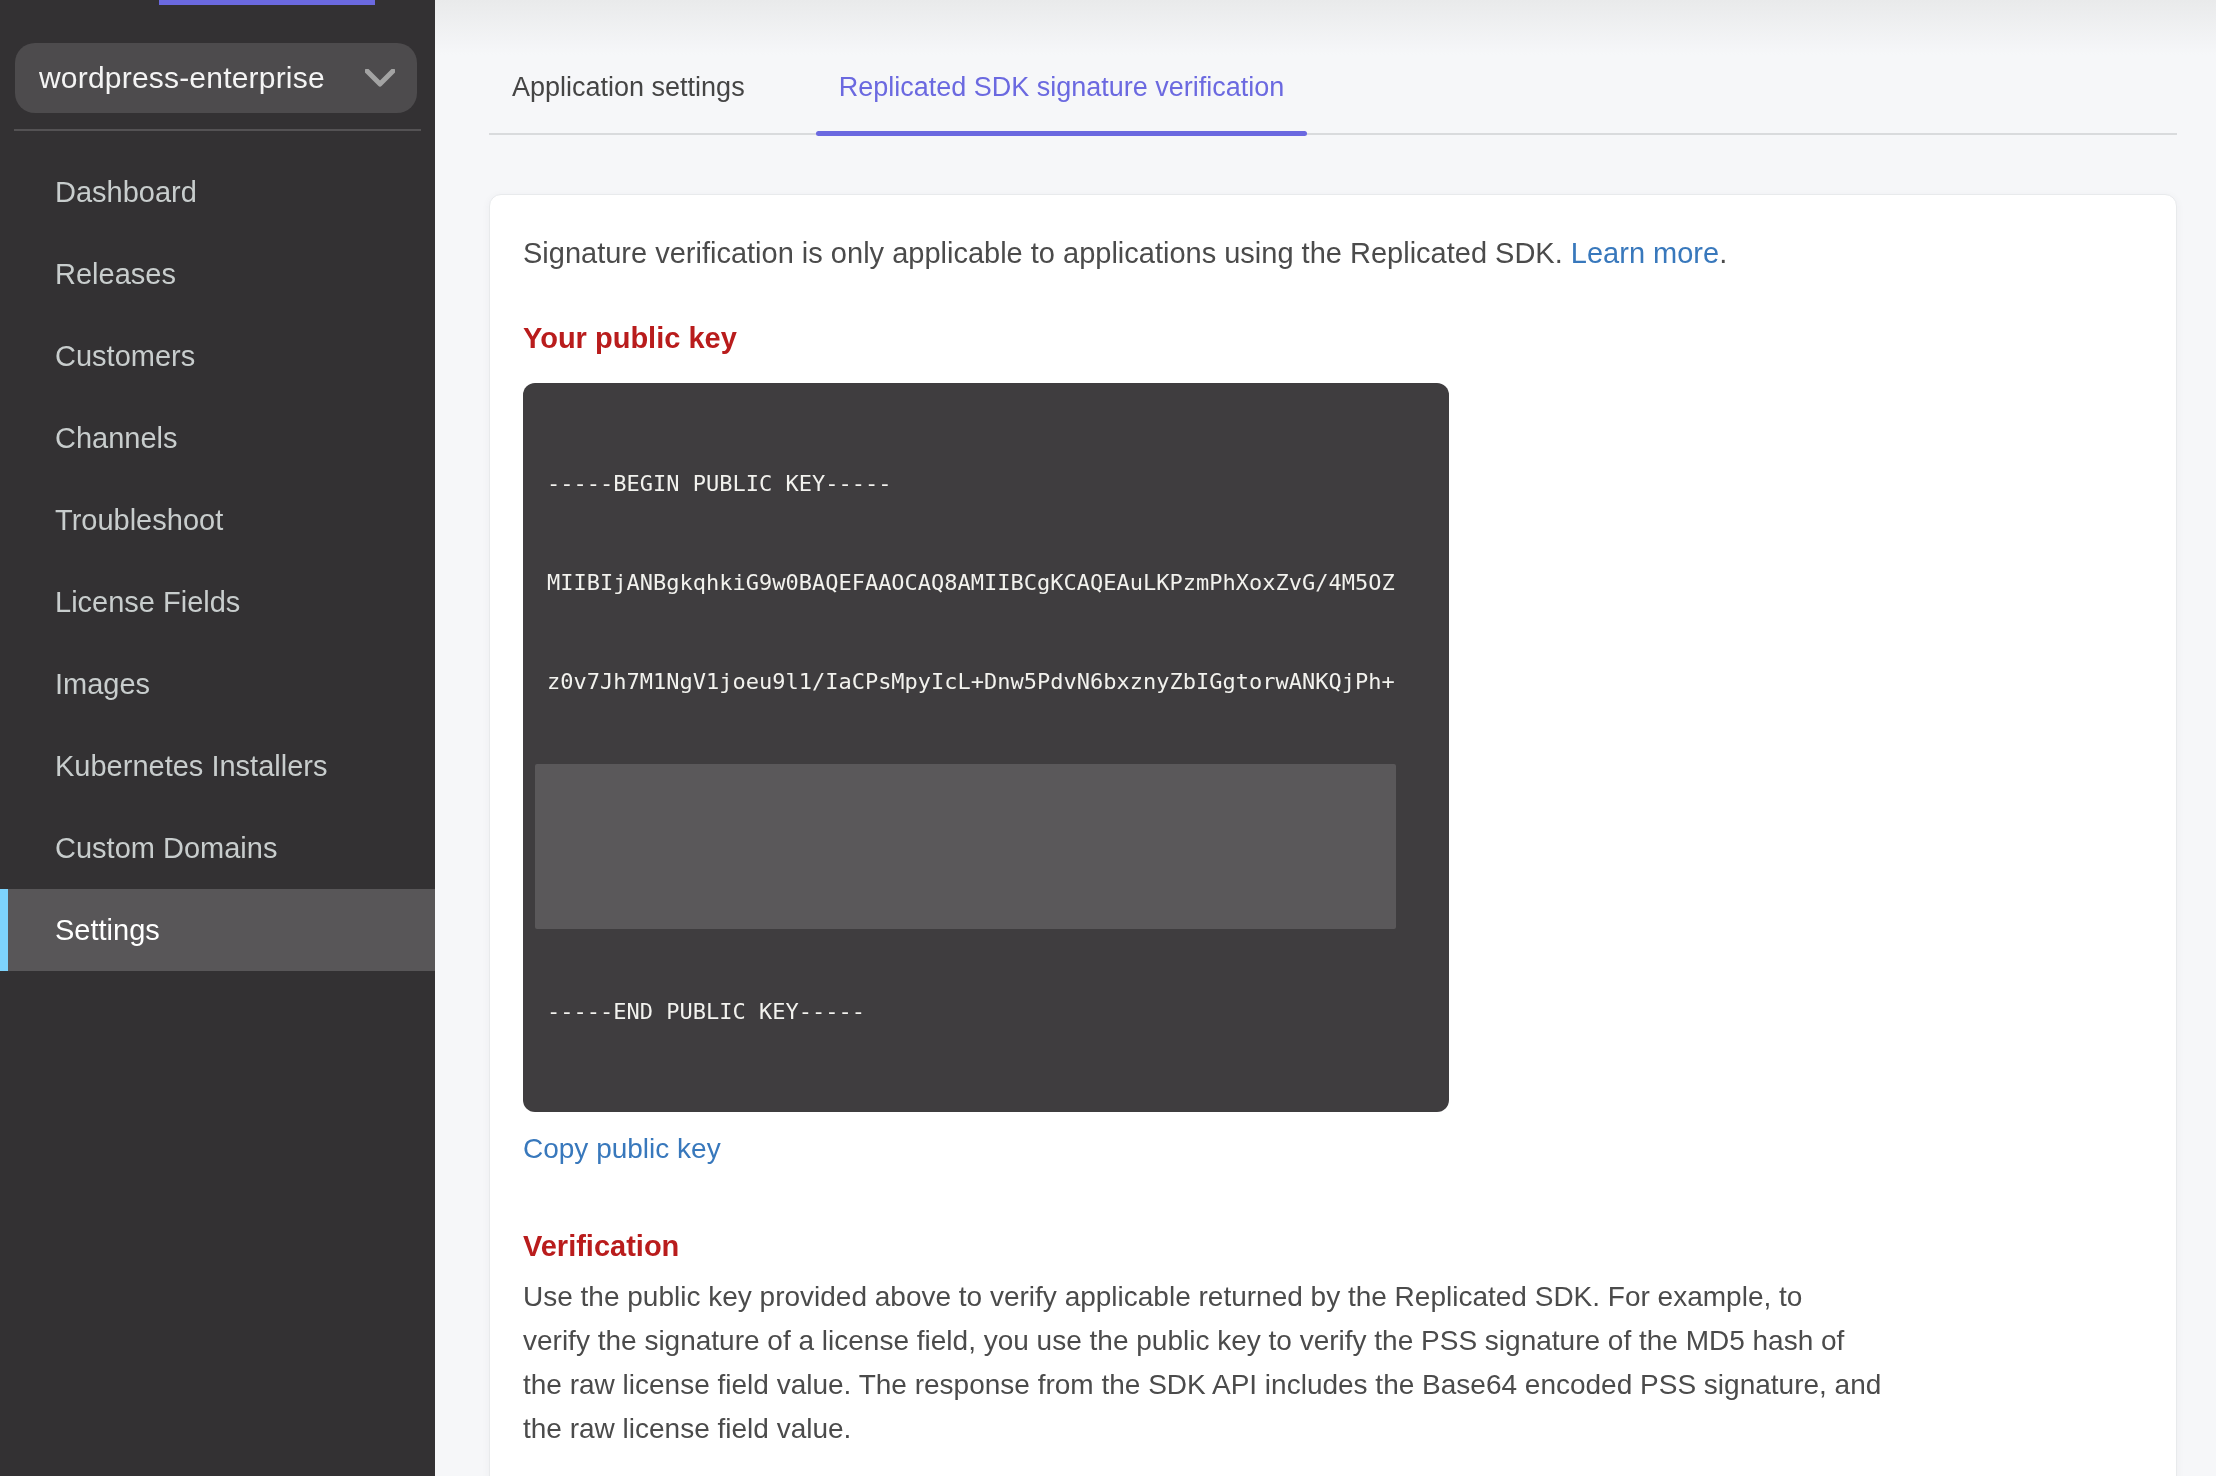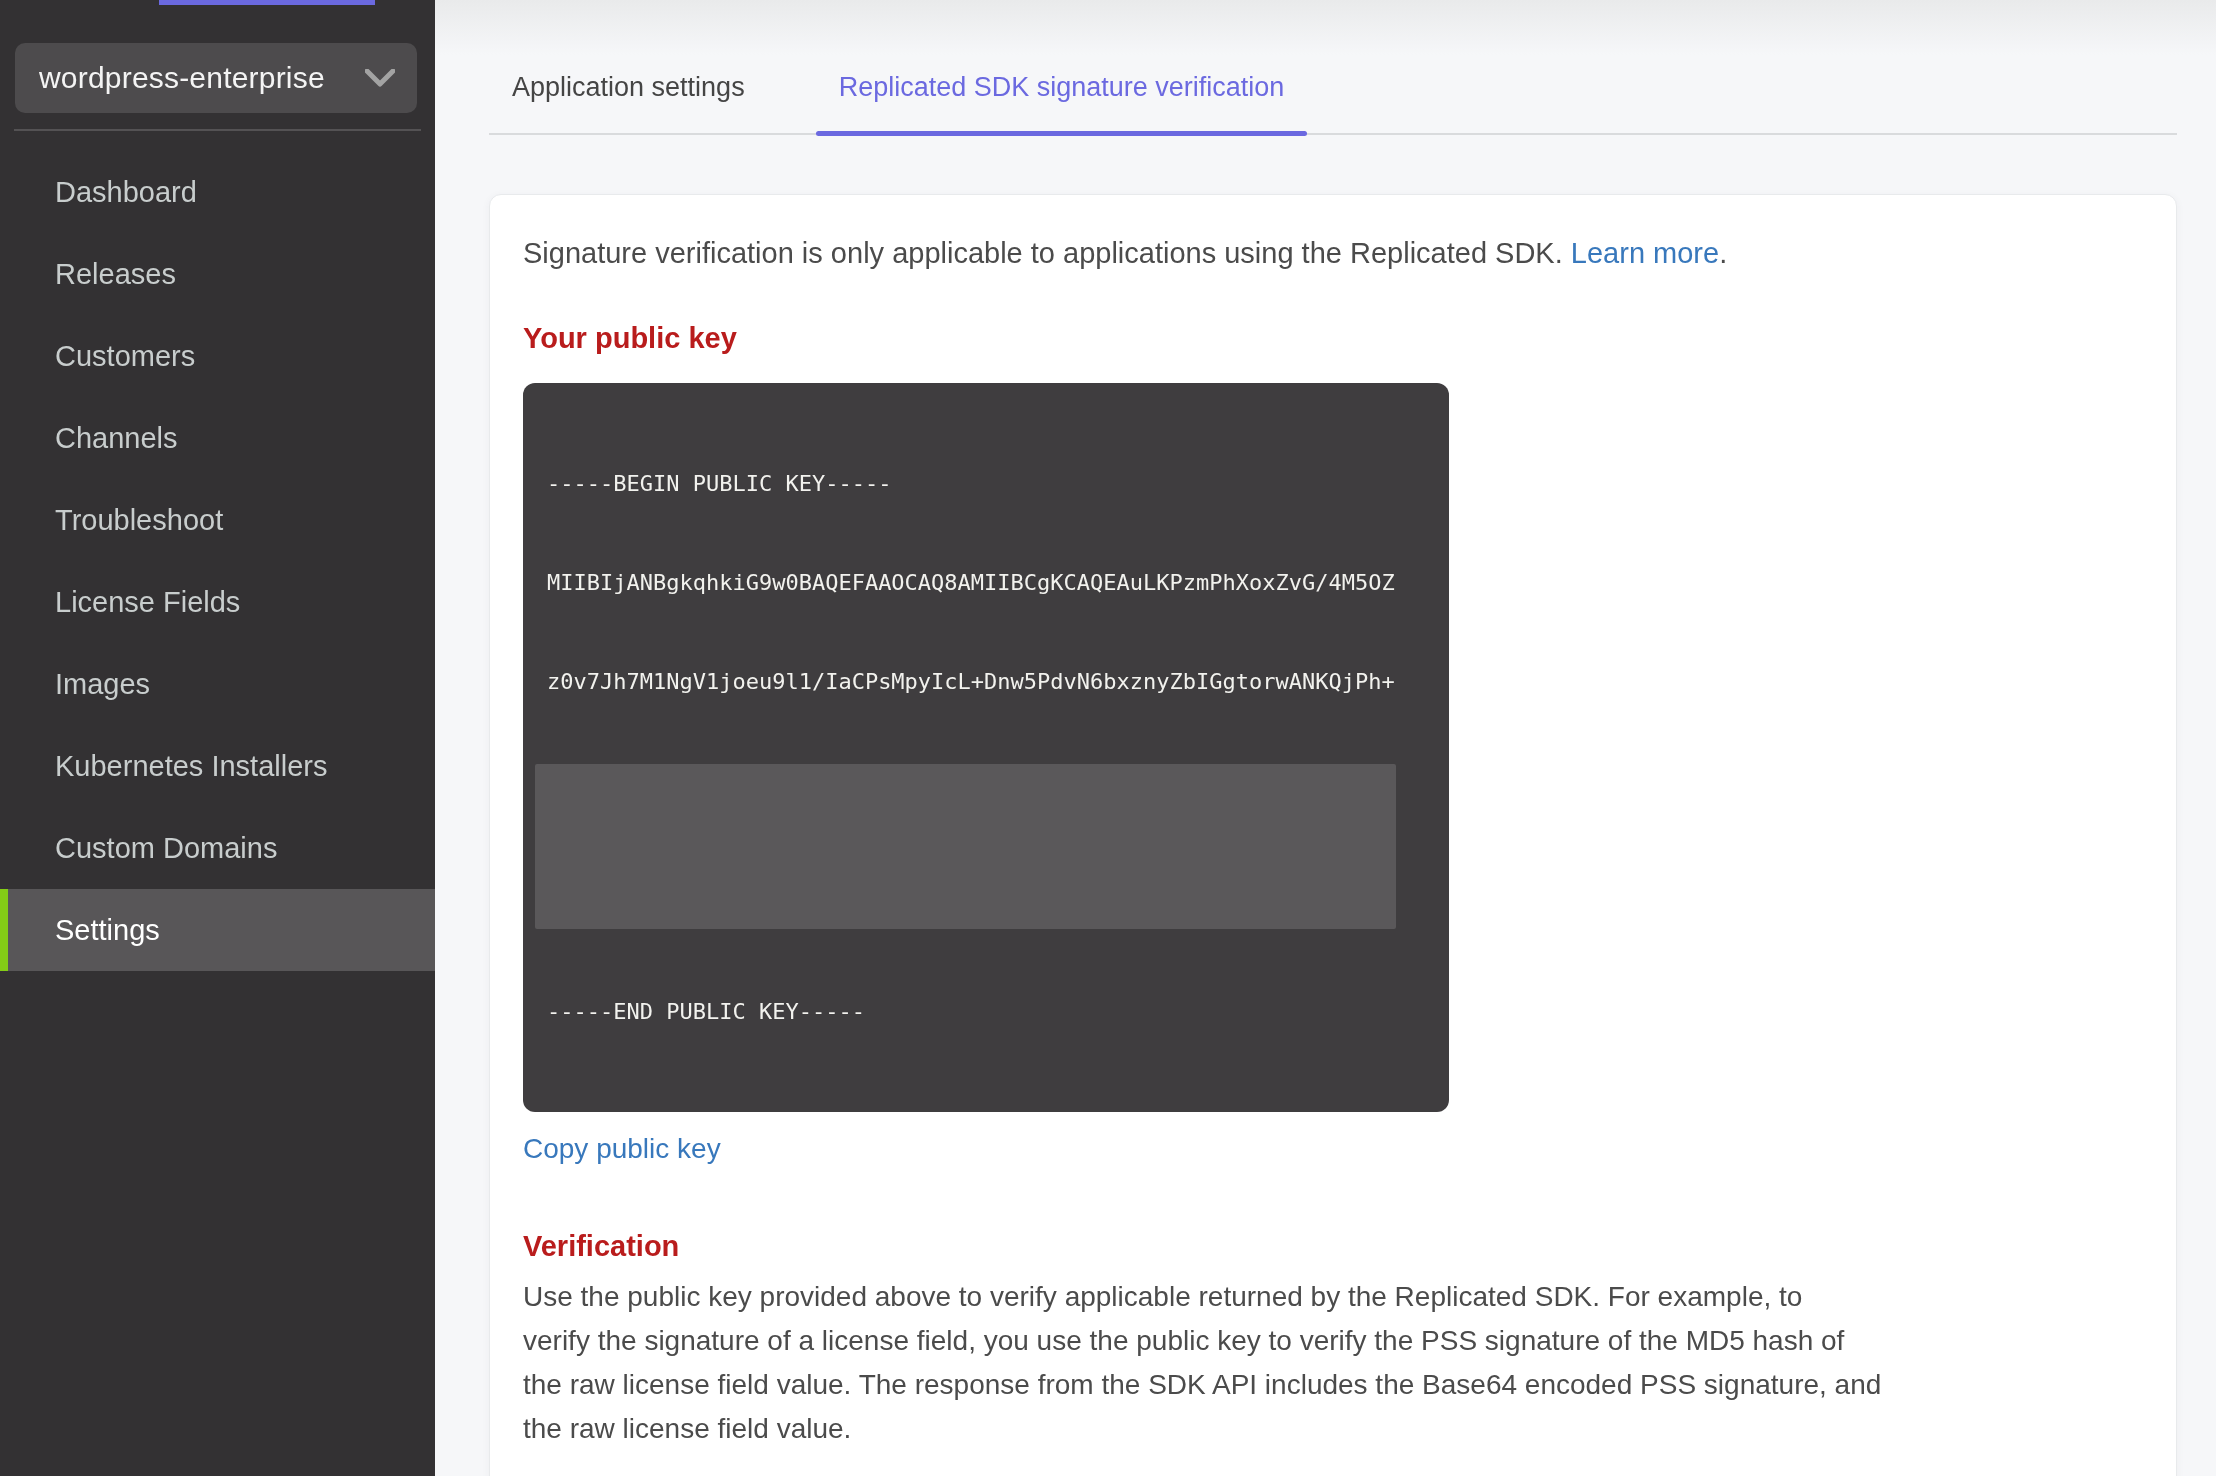--- a/index.html
+++ b/index.html
@@ -18,21 +18,21 @@
     position: relative;
   }
   .top-accent {
     position: absolute; top: 0; left: 159px; width: 216px; height: 5px;
     background: #6b69e0;
   }
   .app-select {
     margin: 43px 18px 0 15px;
     height: 70px; width: 402px;
     background: #4d4b4d;
-    border-radius: 10px;
+    border-radius: 20px;
     display: flex; align-items: center; justify-content: space-between;
     padding: 0 22px 0 24px;
     cursor: pointer;
   }
   .app-select .label {
     color: #f4f4f4; font-size: 30px; letter-spacing: 0.2px;
   }
   .chevron {
     width: 30px; height: 18px; flex: 0 0 auto;
   }
@@ -44,21 +44,21 @@
   .nav-item {
     height: 82px;
     display: flex; align-items: center;
     padding-left: 55px;
     color: #c8cdcd;
     font-size: 29px;
     cursor: pointer;
   }
   .nav-item.active {
     background: #585658;
-    border-left: 8px solid #84cc16;
+    border-left: 8px solid #7dd3fc;
     padding-left: 47px;
     color: #ffffff;
   }
 
   
   .main {
     flex: 1 1 auto;
     height: 1476px;
     background: linear-gradient(180deg, #e9eaeb 0px, #f6f7f9 55px);
     padding-left: 54px;

